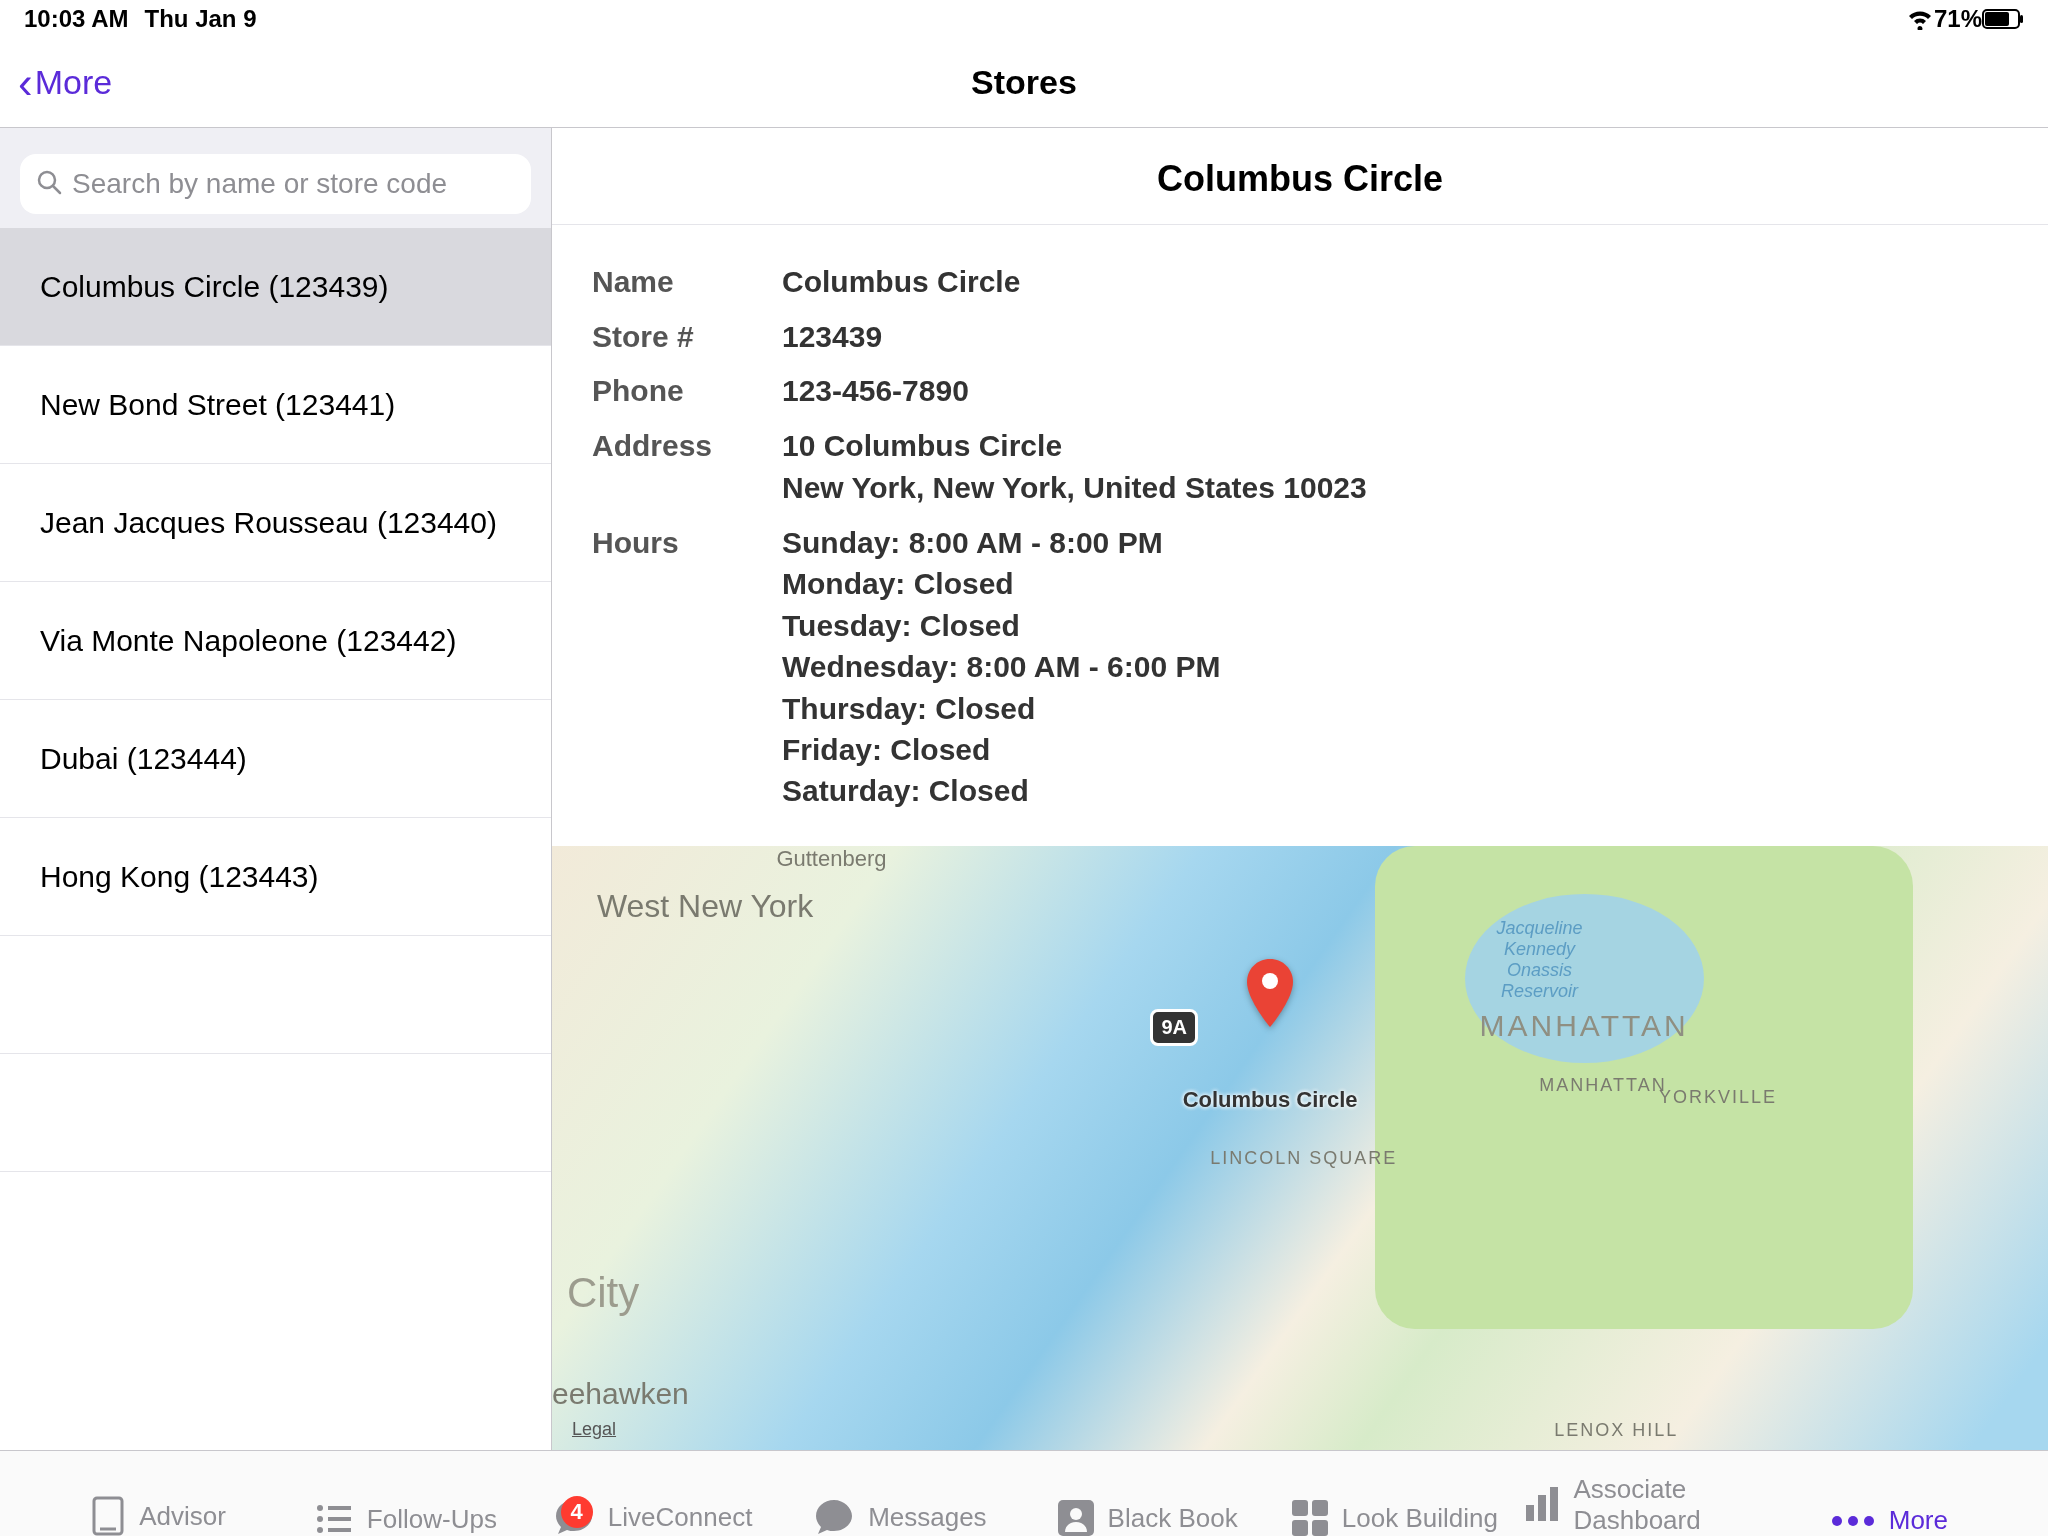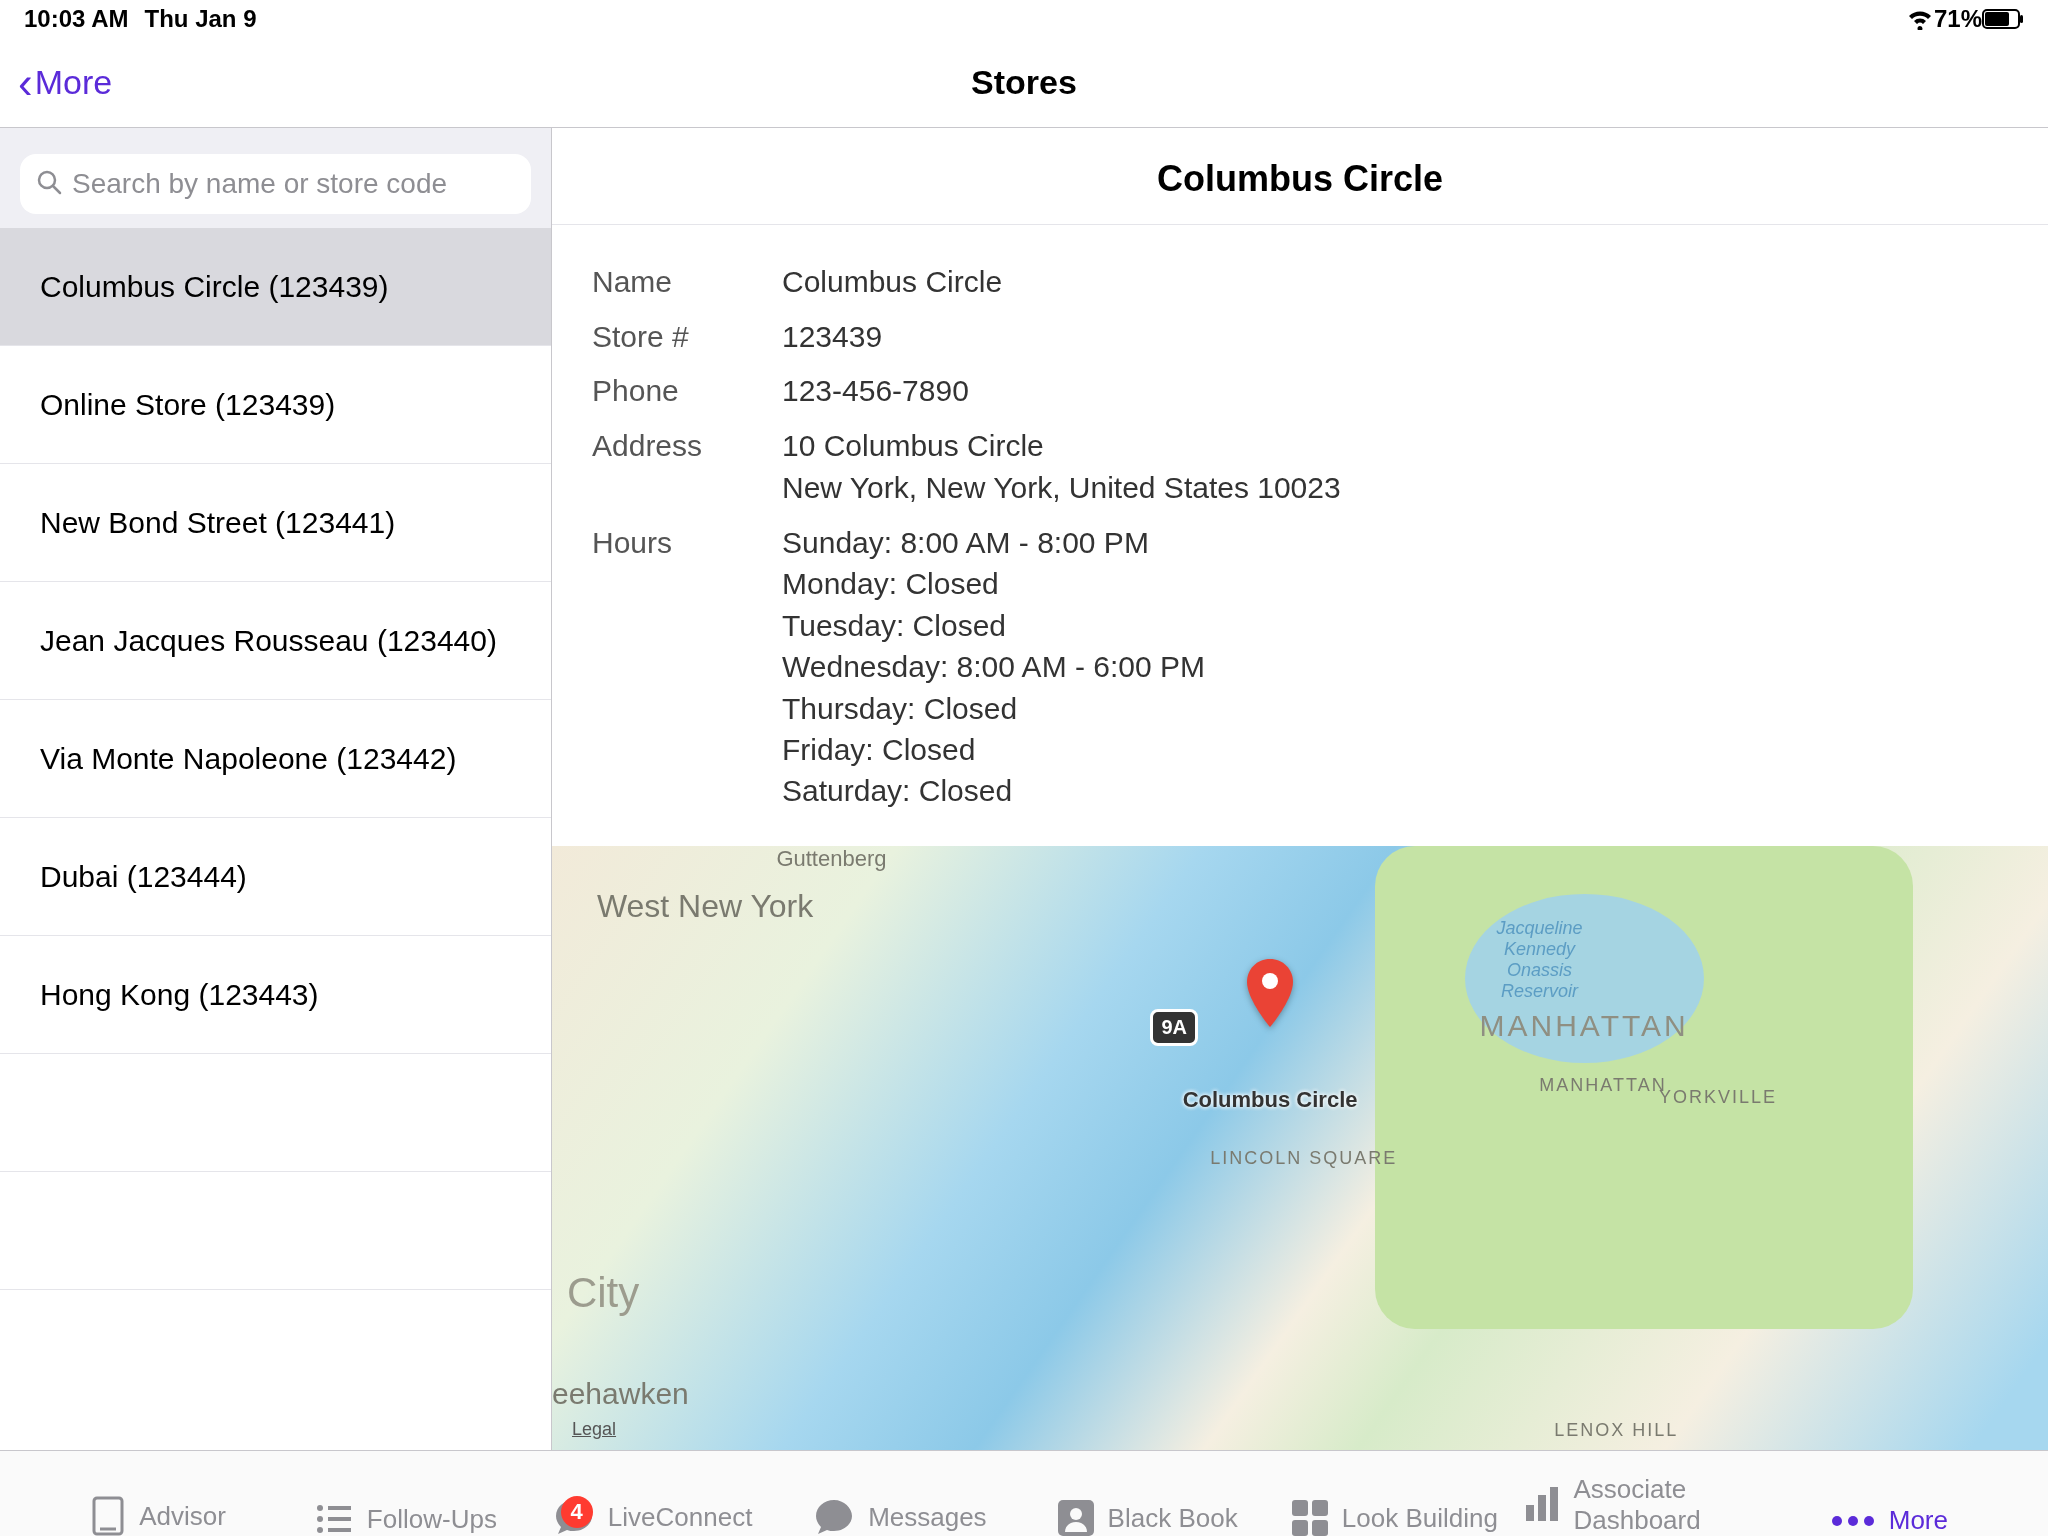--- a/index.html
+++ b/index.html
@@ -123,20 +123,21 @@
 }
 .detail-header {
   text-align: center;
   font-size: 36px;
   font-weight: 700;
   padding: 30px 0 24px;
   border-bottom: 1px solid #e5e5ea;
 }
 .detail-body {
   padding: 36px 40px 22px;
+  font-weight: bold;
 }
 .detail-row {
   display: flex;
   font-size: 30px;
   line-height: 1.42;
   margin-bottom: 12px;
 }
 .detail-label {
   width: 190px;
   color: #555;
@@ -292,23 +293,20 @@
               <circle cx="11" cy="11" r="8" fill="none" stroke="#8e8e93" stroke-width="2.5"></circle>
               <line x1="17" y1="17" x2="24" y2="24" stroke="#8e8e93" stroke-width="2.5" stroke-linecap="round"></line>
             </svg>
         </span>
         <input class="search-input" placeholder="Search by name or store code" style="">
       </div>
     </div>
     <div class="store-list">
       <div class="store-item selected">
           <span>Columbus Circle (123439)</span>
-        </div>
-      <div class="store-item">
-          <span>Online Store (123439)</span>
         </div>
       <div class="store-item">
           <span>New Bond Street (123441)</span>
         </div>
       <div class="store-item">
           <span>Jean Jacques Rousseau (123440)</span>
         </div>
       <div class="store-item">
           <span>Via Monte Napoleone (123442)</span>
         </div>

